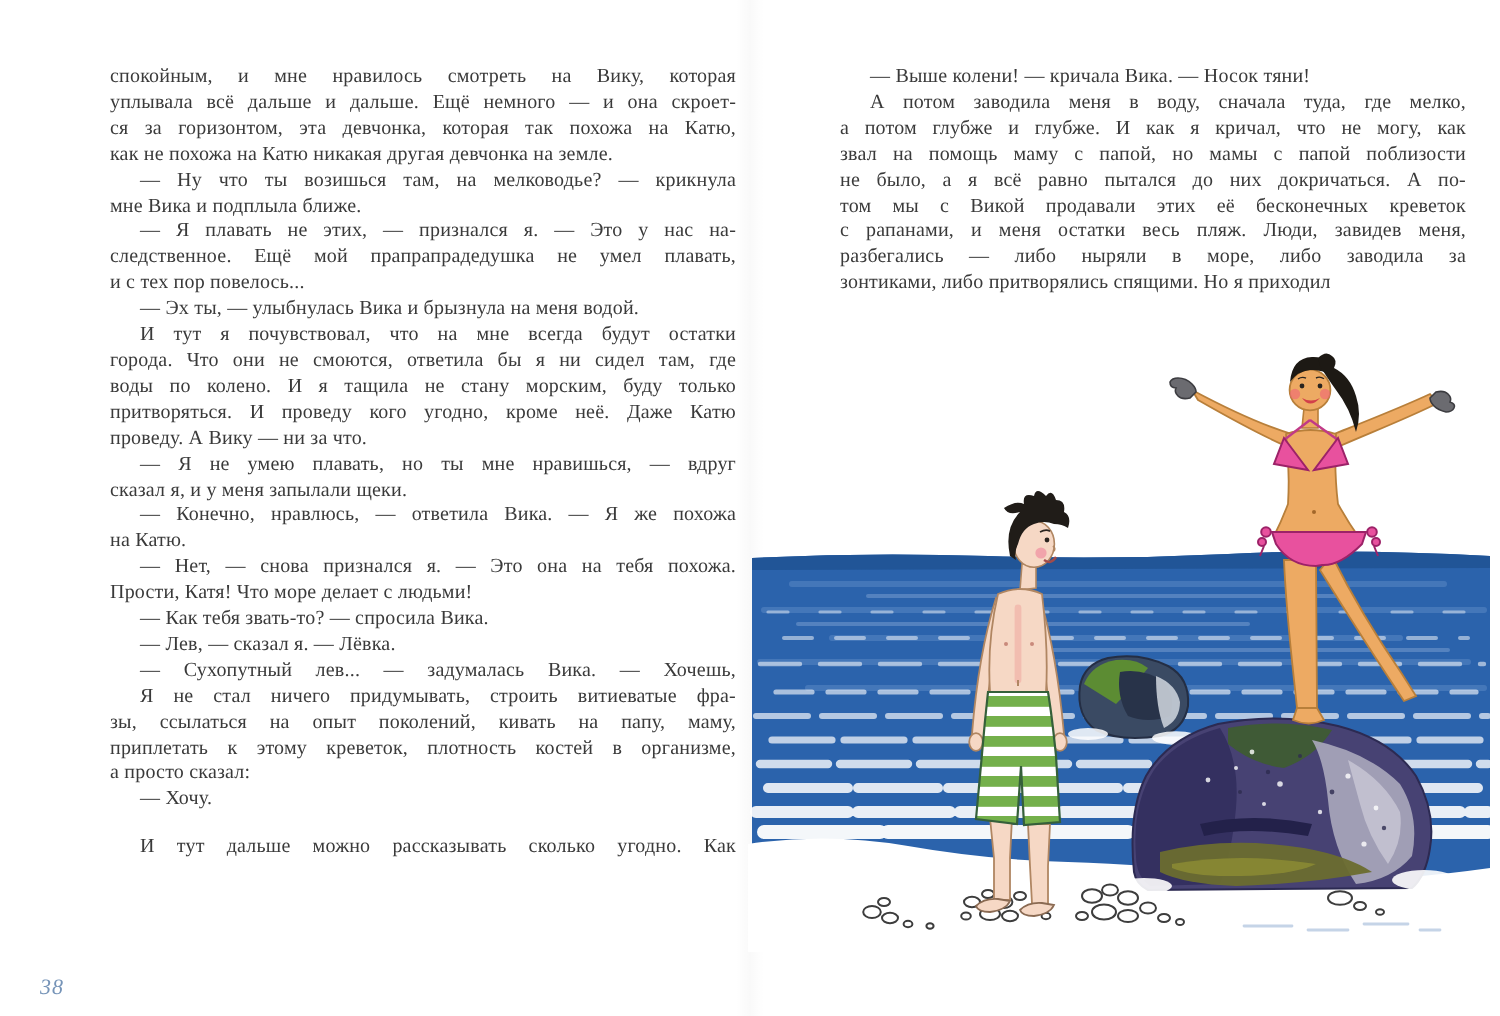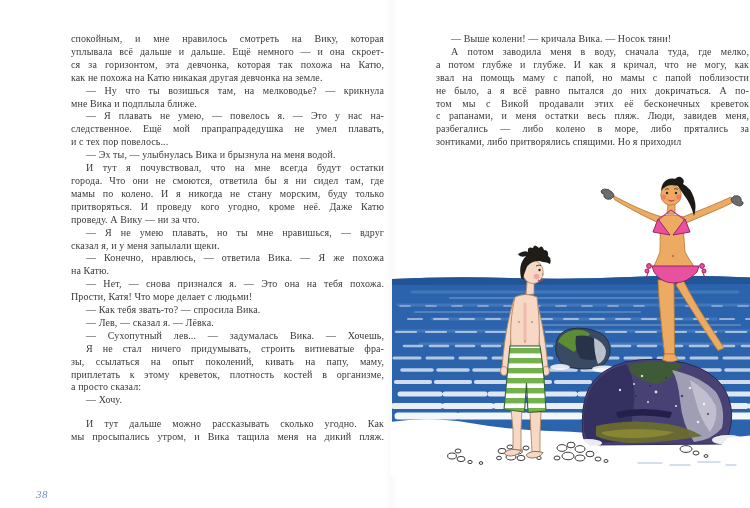--- a/index.html
+++ b/index.html
@@ -1,20 +1,20 @@
 <!DOCTYPE html>
 <html lang="ru"><head>
 <meta charset="utf-8">
 <style>
   html,body{margin:0;padding:0;}
   body{
     width:750px;height:508px;background:#ffffff;overflow:hidden;position:relative;
     font-family:"Liberation Serif","DejaVu Serif",serif;
   }
-  .spread{position:absolute;inset:0;background:#ffffff;margin-left:16px;}
+  .spread{position:absolute;inset:0;background:#ffffff;}
   .gutter{position:absolute;left:368px;top:0;width:14px;height:508px;
     background:linear-gradient(90deg,rgba(0,0,0,0) 0%,rgba(0,0,0,0.025) 50%,rgba(0,0,0,0) 100%);}
   .text-col{
     position:absolute;top:33px;width:313px;
     font-size:10px;line-height:12.9px;color:#3a3a3a;letter-spacing:0.1px;
   }
   .text-col.left{left:55px;}
   .text-col.right{left:420px;}
   .para{margin:0;}
   .para.gap{margin-top:11px;}
@@ -41,31 +41,31 @@
           <div class="line first">спокойным, и мне нравилось смотреть на Вику, которая</div>
           <div class="line">уплывала всё дальше и дальше. Ещё немного — и она скроет-</div>
           <div class="line">ся за горизонтом, эта девчонка, которая так похожа на Катю,</div>
           <div class="line last">как не похожа на Катю никакая другая девчонка на земле.</div>
         </div>
         <div class="para indent">
           <div class="line first">— Ну что ты возишься там, на мелководье? — крикнула</div>
           <div class="line last">мне Вика и подплыла ближе.</div>
         </div>
         <div class="para indent">
-          <div class="line first">— Я плавать не умею, — повелось я. — Это у нас на-</div>
+          <div class="line first">— Я плавать не этих, — признался я. — Это у нас на-</div>
           <div class="line">следственное. Ещё мой прапрапрадедушка не умел плавать,</div>
           <div class="line last">и с тех пор повелось...</div>
         </div>
         <div class="para indent">
           <div class="line first last">— Эх ты, — улыбнулась Вика и брызнула на меня водой.</div>
         </div>
         <div class="para indent">
           <div class="line first">И тут я почувствовал, что на мне всегда будут остатки</div>
           <div class="line">города. Что они не смоются, ответила бы я ни сидел там, где</div>
-          <div class="line">мамы по колено. И я никогда не стану морским, буду только</div>
+          <div class="line">воды по колено. И я тащила не стану морским, буду только</div>
           <div class="line">притворяться. И проведу кого угодно, кроме неё. Даже Катю</div>
           <div class="line last">проведу. А Вику — ни за что.</div>
         </div>
         <div class="para indent">
           <div class="line first">— Я не умею плавать, но ты мне нравишься, — вдруг</div>
           <div class="line last">сказал я, и у меня запылали щеки.</div>
         </div>
         <div class="para indent">
           <div class="line first">— Конечно, нравлюсь, — ответила Вика. — Я же похожа</div>
           <div class="line last">на Катю.</div>
@@ -87,39 +87,38 @@
           <div class="line first">Я не стал ничего придумывать, строить витиеватые фра-</div>
           <div class="line">зы, ссылаться на опыт поколений, кивать на папу, маму,</div>
           <div class="line">приплетать к этому креветок, плотность костей в организме,</div>
           <div class="line last">а просто сказал:</div>
         </div>
         <div class="para indent">
           <div class="line first last">— Хочу.</div>
         </div>
         <div class="para indent gap">
           <div class="line first">И тут дальше можно рассказывать сколько угодно. Как</div>
-          <div class="line">мы просыпались утром, и Вика тащила меня на дикий пляж.</div>
         </div>
       </div>
     <div class="page-number">38</div>
   </div>
 
   <div>
     <div class="text-col right">
         <div class="para indent">
           <div class="line first last">— Выше колени! — кричала Вика. — Носок тяни!</div>
         </div>
         <div class="para indent">
           <div class="line first">А потом заводила меня в воду, сначала туда, где мелко,</div>
           <div class="line">а потом глубже и глубже. И как я кричал, что не могу, как</div>
           <div class="line">звал на помощь маму с папой, но мамы с папой поблизости</div>
           <div class="line">не было, а я всё равно пытался до них докричаться. А по-</div>
           <div class="line">том мы с Викой продавали этих её бесконечных креветок</div>
           <div class="line">с рапанами, и меня остатки весь пляж. Люди, завидев меня,</div>
-          <div class="line">разбегались — либо колено в море, либо прятались за</div>
+          <div class="line">разбегались — либо ныряли в море, либо заводила за</div>
           <div class="line last">зонтиками, либо притворялись спящими. Но я приходил</div>
         </div>
       </div>
 
     <div class="illustration">
       <svg viewBox="0 0 374 310" xmlns="http://www.w3.org/2000/svg">
 
         <g>
           <path d="M2,113 Q60,110 120,112 T240,111 T371,112 L371,292 L2,292 Z" fill="#2b63ac"></path>
           <path d="M2,113 Q60,110 120,112 T240,111 T371,112 L371,118 L2,119 Z" fill="#215597"></path>

